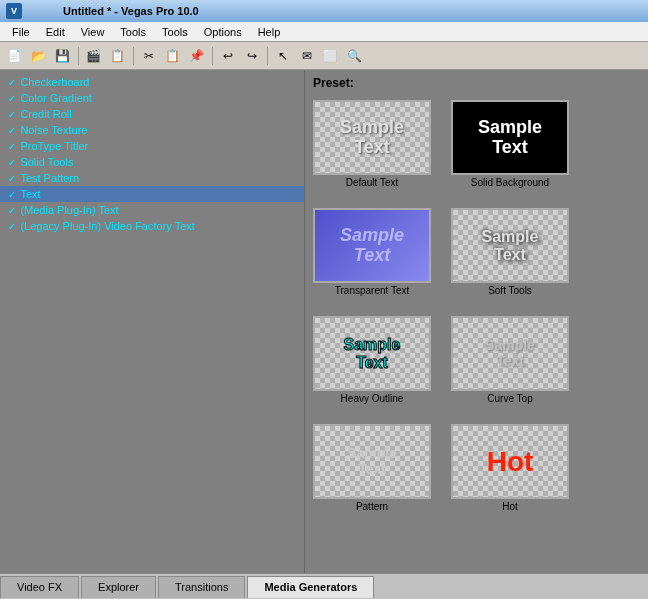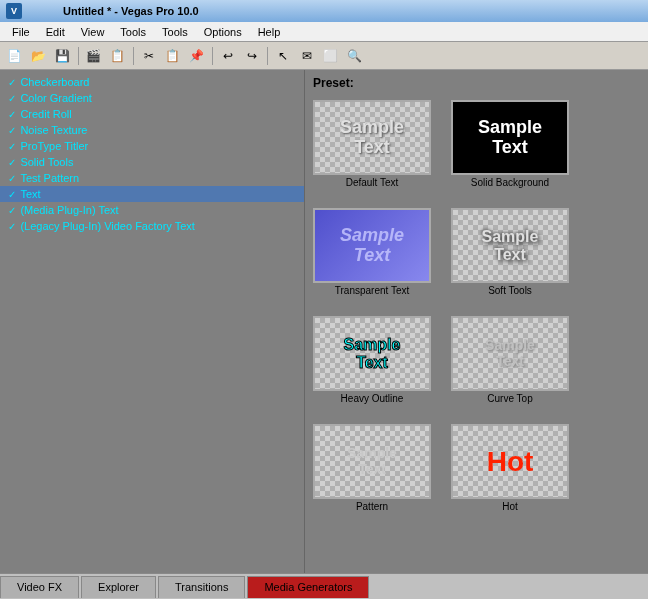--- a/index.html
+++ b/index.html
@@ -169,22 +169,22 @@
       font-size: 11px;
       cursor: pointer;
       background: #b0b0b0;
       border: 1px solid #888;
       border-bottom: none;
       margin-right: 2px;
       height: 22px;
       display: flex; align-items: center;
     }
     .tab.active {
-      background: #b91c1c;
-      font-weight: normal;
+      background: #e5e5e5;
+      font-weight: bold;
       z-index: 1;
     }
 
     .sample-text-default {
       font-size: 18px;
       font-weight: bold;
       color: #e0e0e0;
       text-shadow: 1px 1px 2px #555;
       text-align: center;
       line-height: 1.1;

